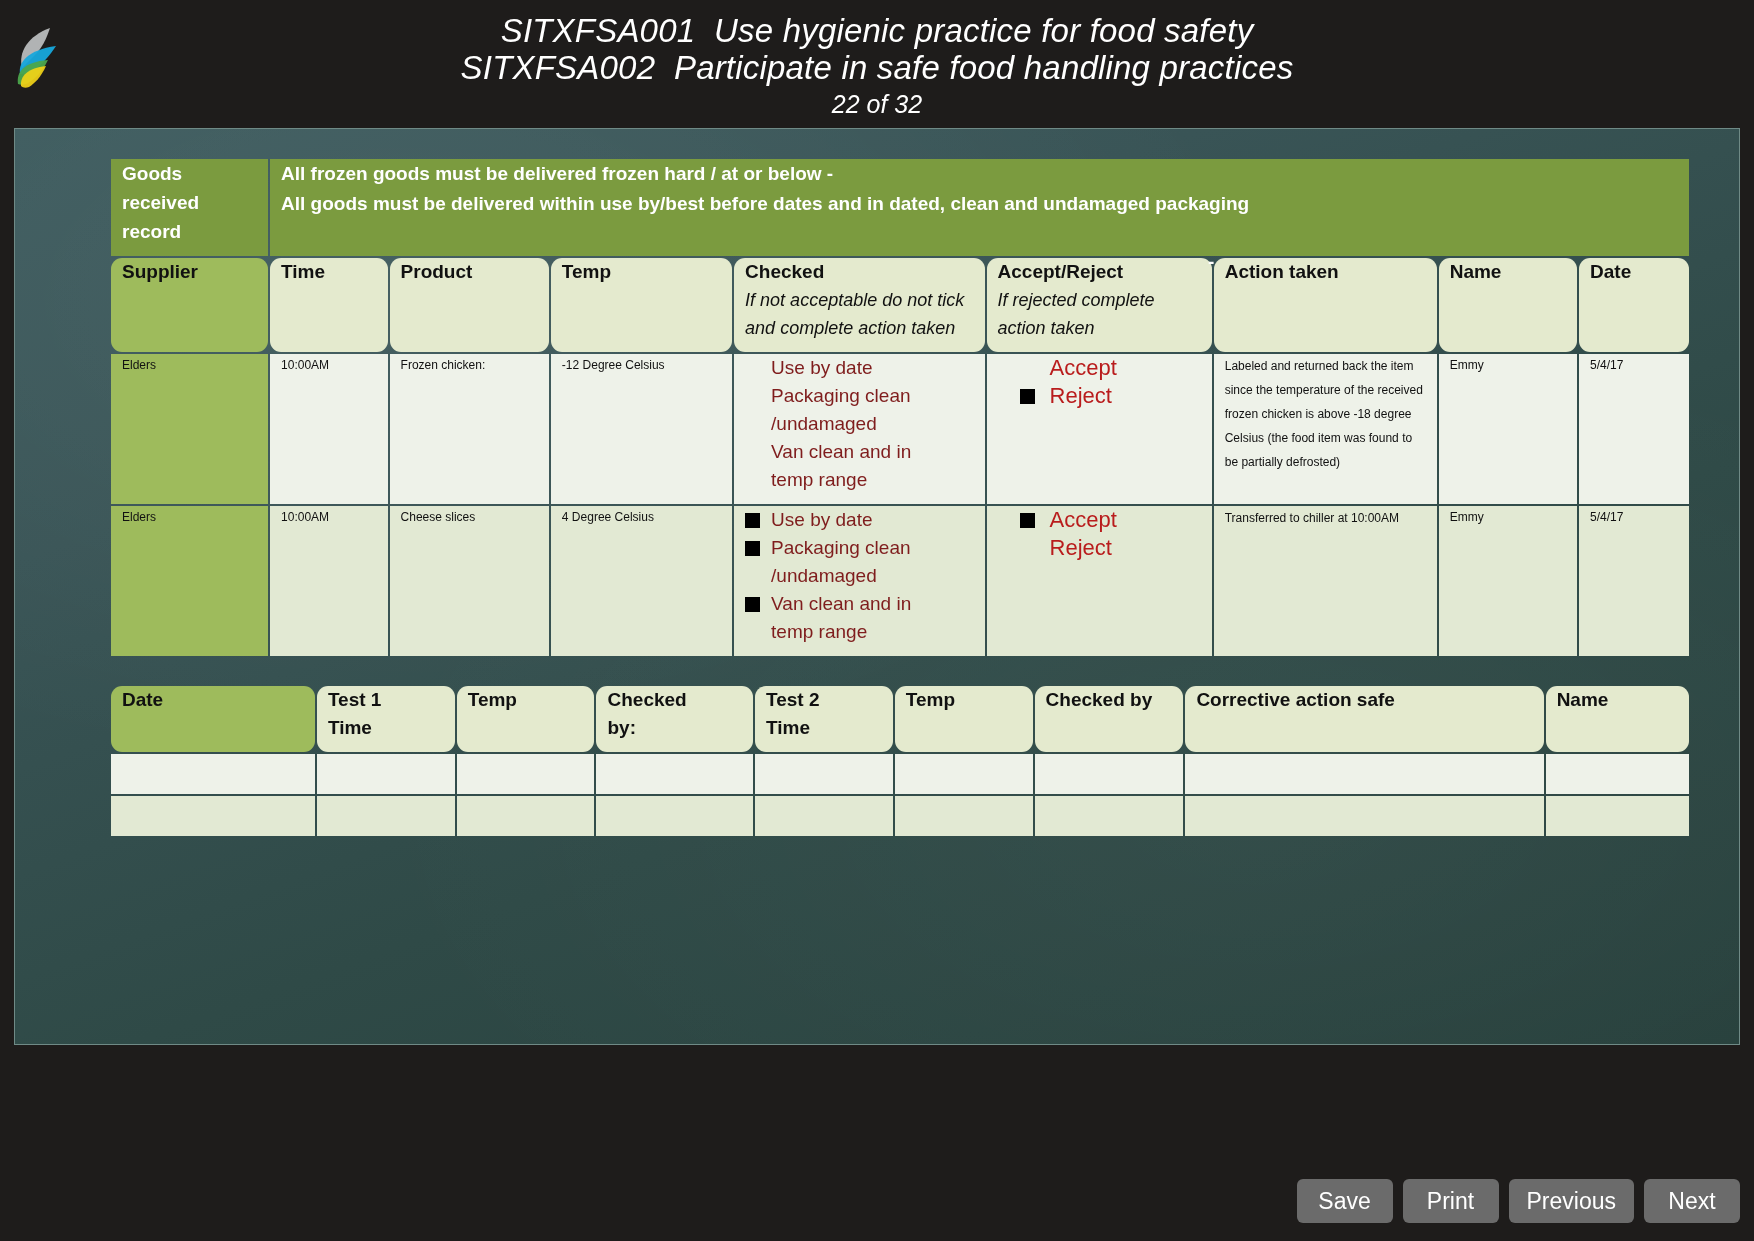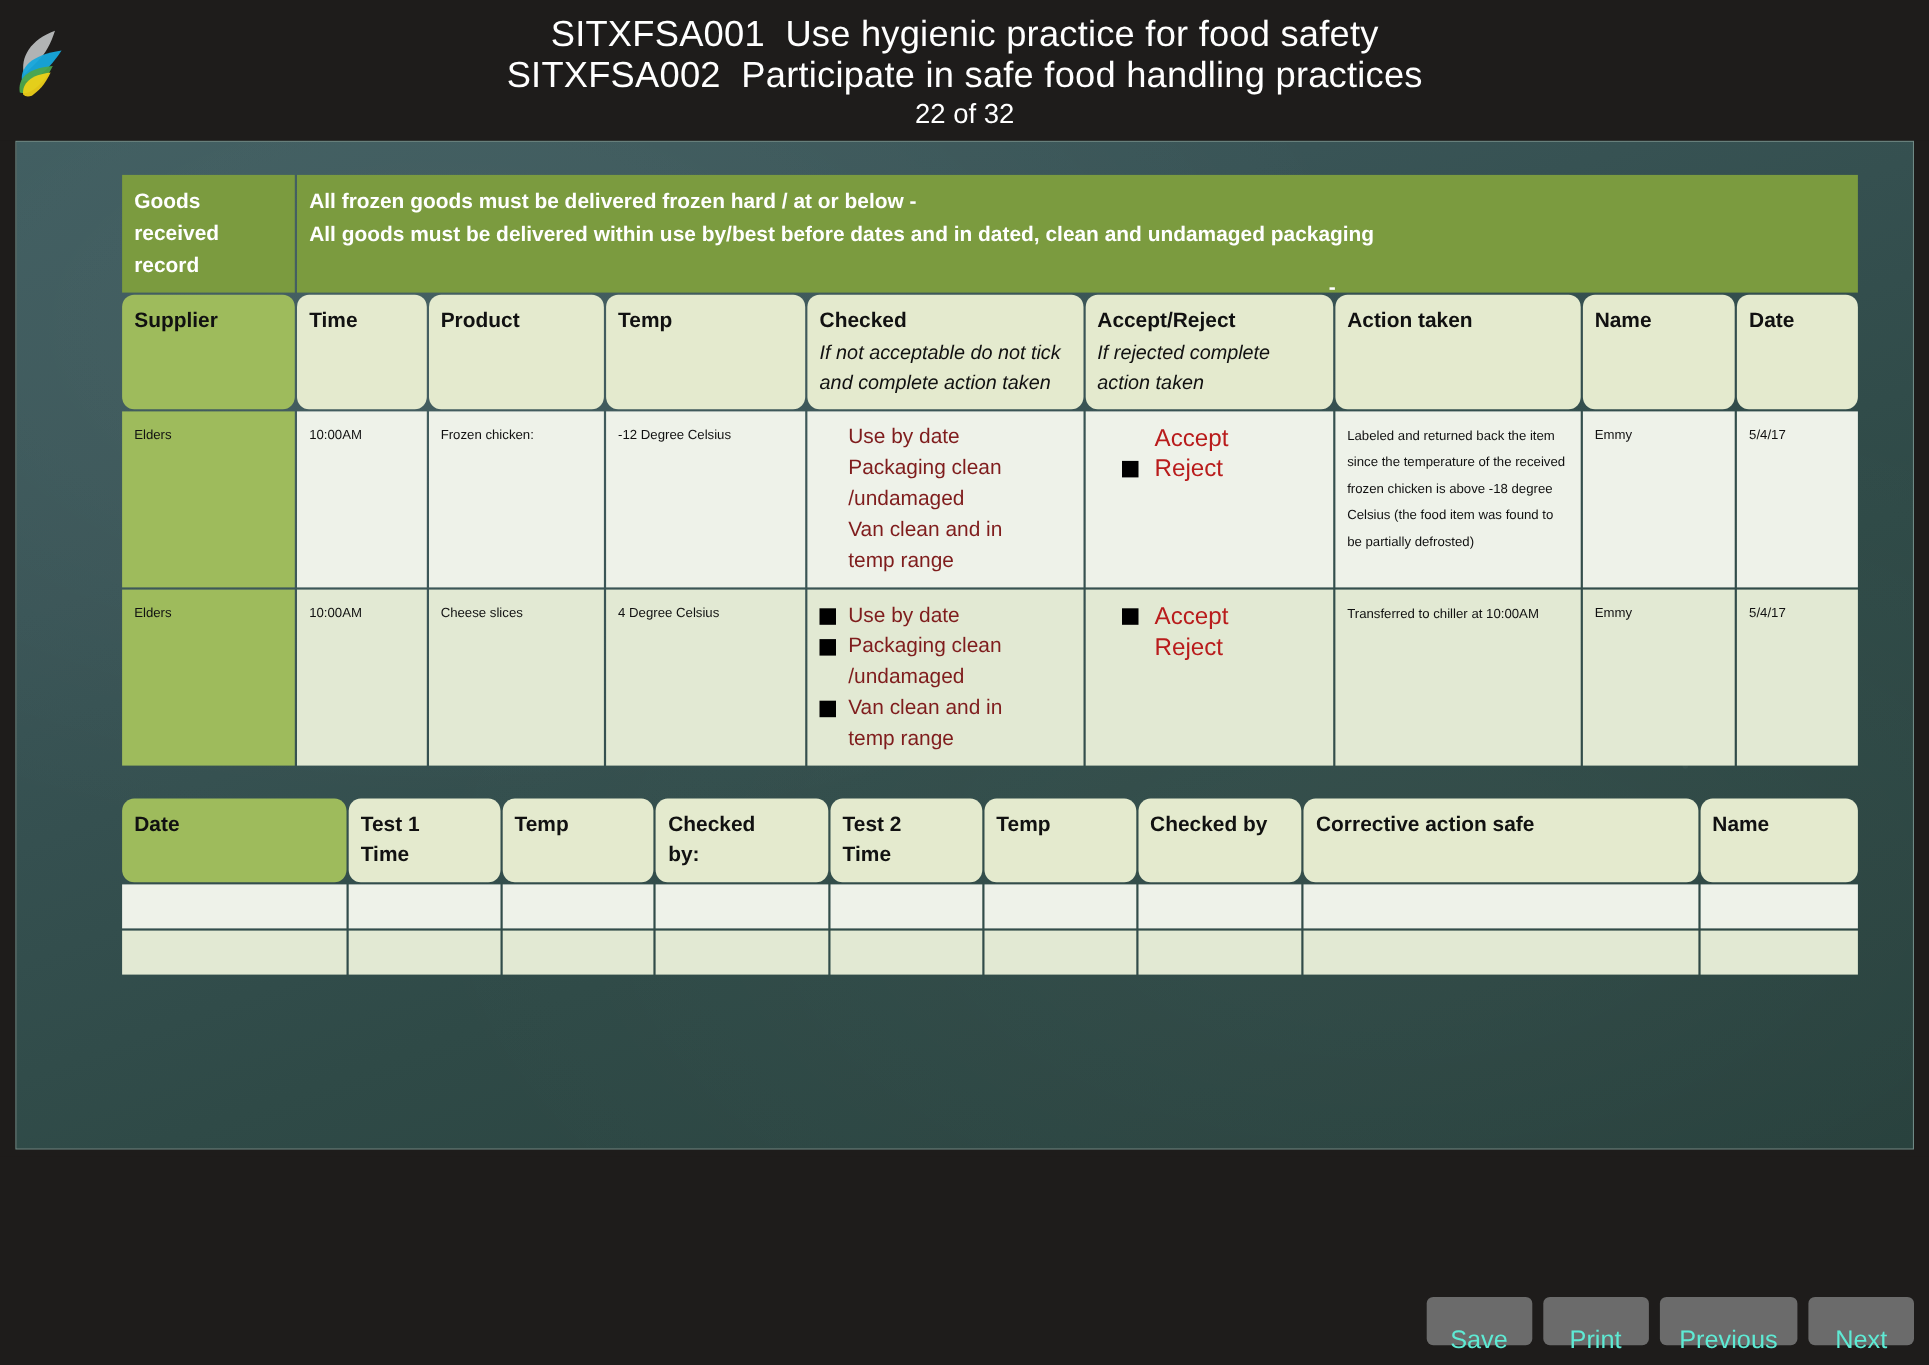--- a/index.html
+++ b/index.html
@@ -10,20 +10,21 @@
     background: #1e1c1b;
     font-family: "Liberation Sans", sans-serif;
     overflow: hidden;
   }
 
   
   #app-header {
     position: relative;
     height: 128px;
     background: #1e1c1b;
+    font-style: italic;
   }
   #brand-logo {
     position: absolute;
     left: 8px;
     top: 22px;
     width: 70px;
     height: 72px;
   }
   #header-titles {
     text-align: center;
@@ -75,21 +76,21 @@
     z-index: 1;
     width: 1582px;
     margin-left: 70px;
     border-collapse: separate;
     border-spacing: 2px;
     table-layout: fixed;
   }
   .record-table td, .record-table th {
     vertical-align: top;
     text-align: left;
-    padding: 10px 10px 10px 11px;
+    padding: 0 10px 10px 11px;
   }
 
   
   .banner-label {
     background: #7b9b3f;
     color: #ffffff;
     font-weight: bold;
     font-size: 19px;
     line-height: 29px;
   }
@@ -186,25 +187,25 @@
     background: #1e1c1b;
     display: flex;
     justify-content: flex-end;
     align-items: flex-end;
     padding: 0 14px 18px 0;
     gap: 10px;
   }
   .nav-button {
     min-width: 96px;
     height: 44px;
-    padding: 16px 18px;
+    padding: 0 18px;
     border: none;
     border-radius: 6px;
     background: #6b6b6b;
-    color: #5eead4;
+    color: #ffffff;
     font-family: "Liberation Sans", sans-serif;
     font-size: 23px;
     line-height: 44px;
     text-align: center;
     cursor: pointer;
   }
 </style>
 </head>
 <body>
 

